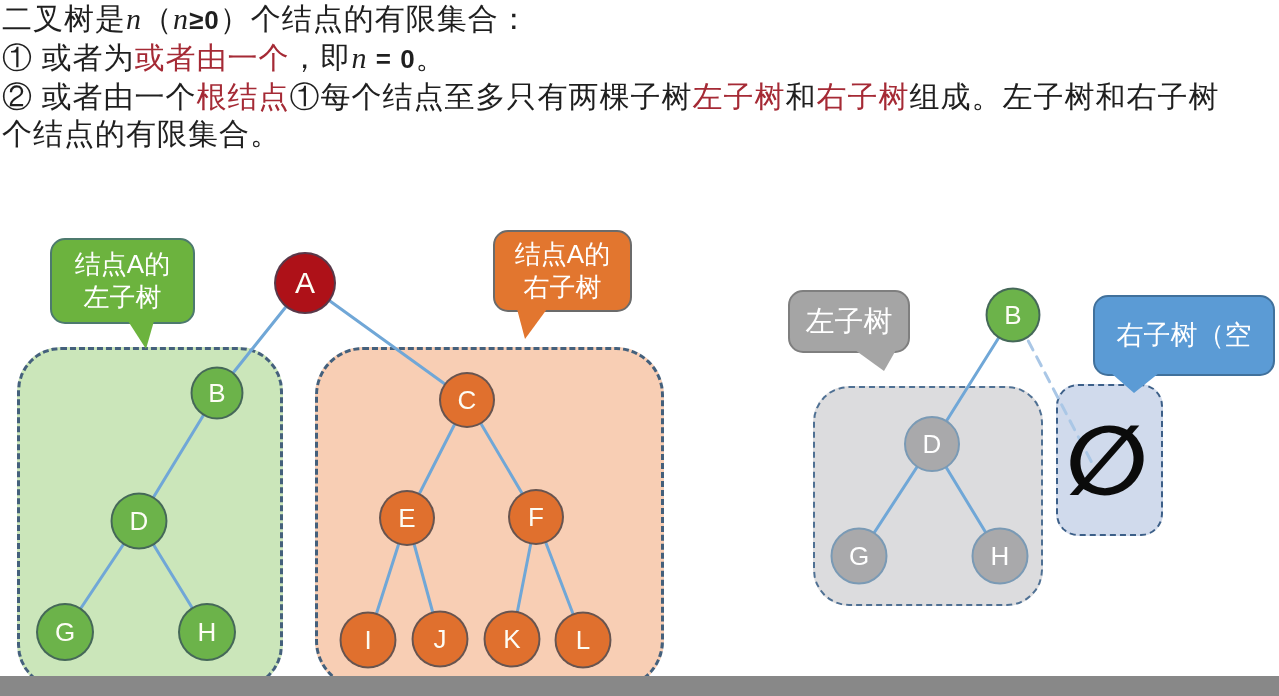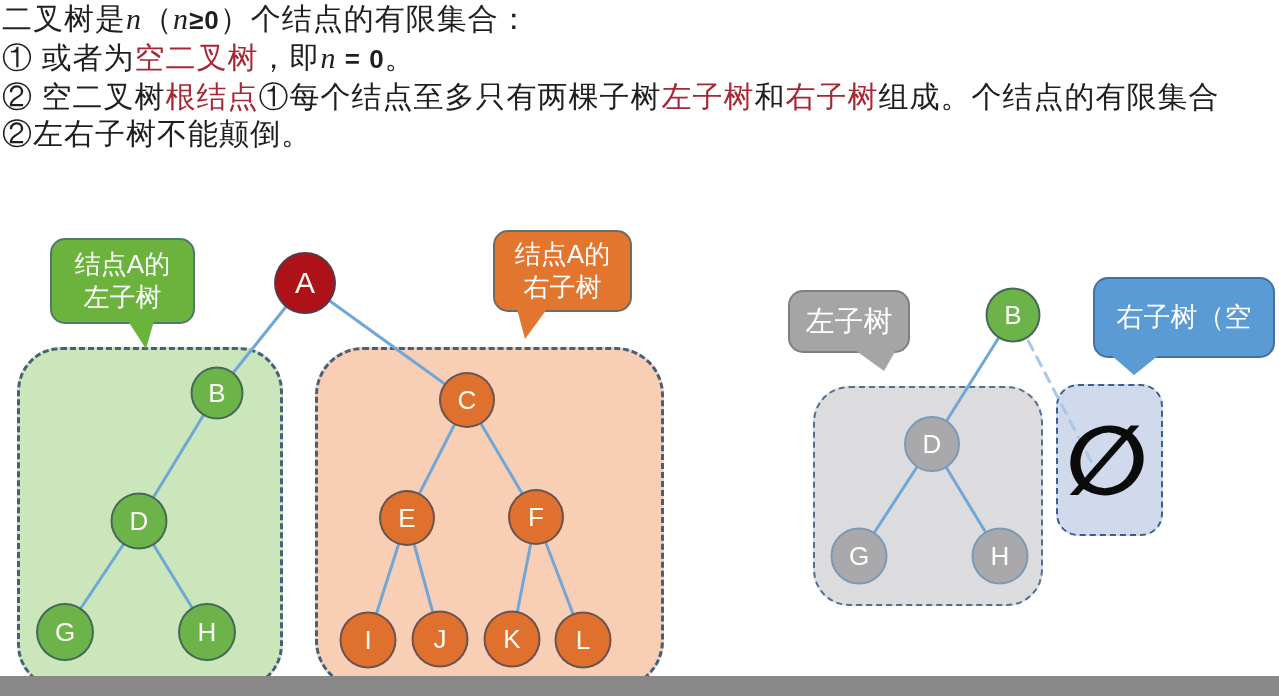--- a/index.html
+++ b/index.html
@@ -52,40 +52,40 @@
     display:flex;flex-direction:column;align-items:center;justify-content:center;
     line-height:1.28;box-sizing:border-box;
   }
   .callout::after{content:"";position:absolute;top:99%;width:0;height:0;border-style:solid;}
   .callout.green{background:#6cb33e;border:2px solid #4d7a6e;font-size:26px;}
   .callout.green::after{left:76px;border-width:28px 8px 0 18px;border-color:#6cb33e transparent transparent transparent;}
   .callout.orange{background:#e2762f;border:2px solid #6b6b6b;font-size:26px;}
   .callout.orange::after{left:22px;border-width:30px 22px 0 8px;border-color:#e2762f transparent transparent transparent;}
   .callout.gray{background:#a5a5a5;border:2px solid #7f7f7f;font-size:29px;}
   .callout.gray::after{left:65px;border-width:21px 12px 0 29px;border-color:#a5a5a5 transparent transparent transparent;}
-  .callout.blue{background:#5b9bd5;border:2px solid #41719c;font-size:27px;}
+  .callout.blue{background:#5b9bd5;border:2px solid #41719c;font-size:27px;margin-top:18px;}
   .callout.blue::after{left:16px;border-width:20px 25px 0 23px;border-color:#5b9bd5 transparent transparent transparent;}
   
   .empty-symbol{
     position:absolute;z-index:3;
     transform:translate(-50%,-50%) skewX(-4deg);
     font-family:"DejaVu Sans",sans-serif;
     font-weight:bold;font-size:96px;color:#0b0b0b;
   }
 </style>
 </head>
 <body>
 
 <div class="slide">
 
   <div class="text-block">
     <p><span>二叉树是</span><span class="seg-var">n</span><span>（</span><span class="seg-var">n</span><span class="seg-math">≥0</span><span>）个结点的有限集合：</span></p>
-    <p><span>① 或者为</span><span class="seg-red">空二叉树</span><span>，即</span><span class="seg-var">n</span><span class="seg-math"> = 0</span><span>。</span></p>
-    <p><span>② 空二叉树</span><span class="seg-red">根结点</span><span>①每个结点至多只有两棵子树</span><span class="seg-red">左子树</span><span>和</span><span class="seg-red">右子树</span><span>组成。个结点的有限集合</span></p>
-    <p><span>②左右子树不能颠倒。</span></p>
+    <p><span>① 或者为</span><span class="seg-red">或者由一个</span><span>，即</span><span class="seg-var">n</span><span class="seg-math"> = 0</span><span>。</span></p>
+    <p><span>② 或者由一个</span><span class="seg-red">根结点</span><span>①每个结点至多只有两棵子树</span><span class="seg-red">左子树</span><span>和</span><span class="seg-red">右子树</span><span>组成。左子树和右子树</span></p>
+    <p><span>个结点的有限集合。</span></p>
   </div>
 
   <div class="panel green" style="left:17px;top:347px;width:266px;height:342px;"></div>
   <div class="panel orange" style="left:315px;top:347px;width:349px;height:342px;"></div>
   <div class="panel gray" style="left:813px;top:386px;width:230px;height:220px;"></div>
   <div class="panel lavender" style="left:1056px;top:384px;width:107px;height:152px;"></div>
 
   <svg class="edges" width="1279" height="696" viewBox="0 0 1279 696">
     <g stroke="#70a7d7" stroke-width="3" stroke-linecap="round">
       <line x1="305" y1="283" x2="217" y2="393"></line>

